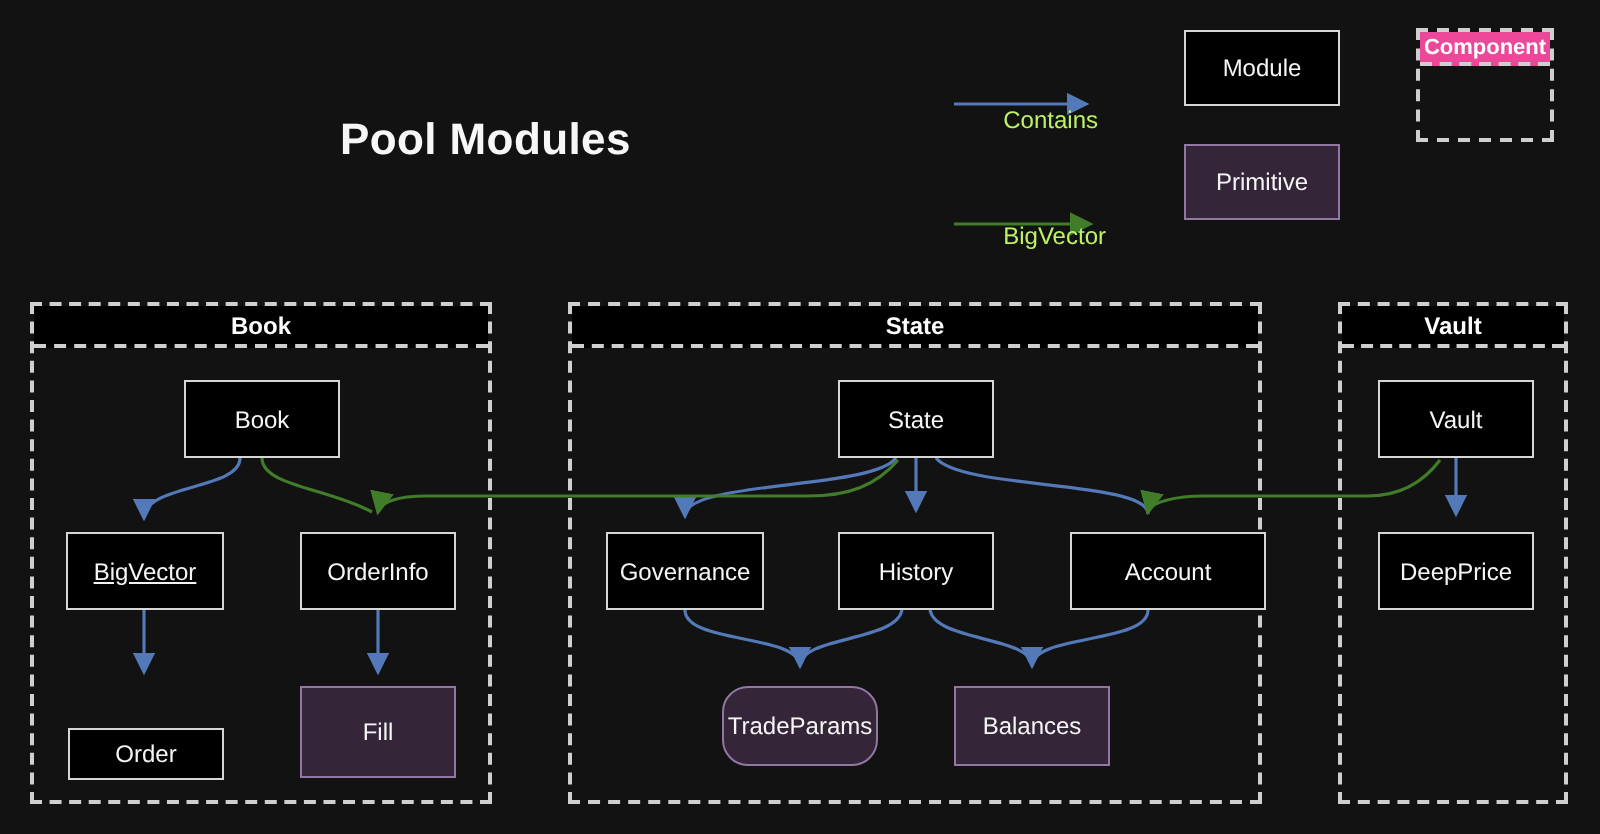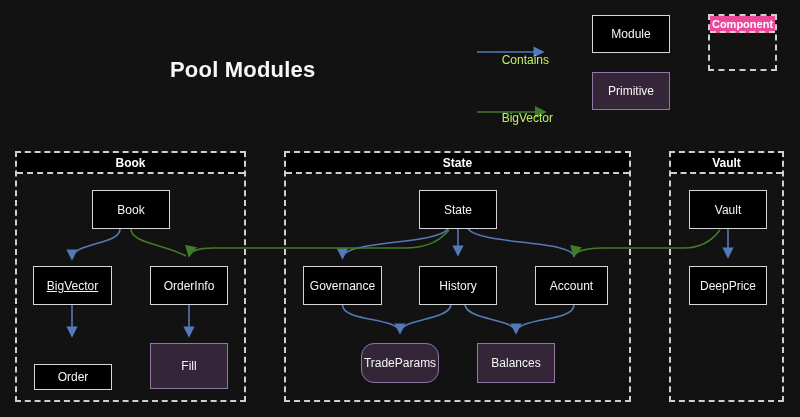--- a/index.html
+++ b/index.html
@@ -115,20 +115,20 @@
 
   <div class="abs node" style="left:92px;top:190px;width:78px;height:39px;">Book</div>
   <div class="abs node" style="left:33px;top:266px;width:79px;height:39px;text-decoration:underline;">BigVector</div>
   <div class="abs node" style="left:150px;top:266px;width:78px;height:39px;">OrderInfo</div>
   <div class="abs node" style="left:34px;top:343px;width:78px;height:26px;margin-top:21px;">Order</div>
   <div class="abs node primitive" style="left:150px;top:343px;width:78px;height:46px;">Fill</div>
 
   <div class="abs node" style="left:419px;top:190px;width:78px;height:39px;">State</div>
   <div class="abs node" style="left:303px;top:266px;width:79px;height:39px;">Governance</div>
   <div class="abs node" style="left:419px;top:266px;width:78px;height:39px;">History</div>
-  <div class="abs node" style="left:535px;top:266px;width:73px;height:39px;">Account</div>
+  <div class="abs node" style="left:535px;top:266px;width:98px;height:39px;">Account</div>
   <div class="abs node primitive" style="left:361px;top:343px;width:78px;height:40px;border-radius:13px;">TradeParams</div>
   <div class="abs node primitive" style="left:477px;top:343px;width:78px;height:40px;">Balances</div>
 
   <div class="abs node" style="left:689px;top:190px;width:78px;height:39px;">Vault</div>
   <div class="abs node" style="left:689px;top:266px;width:78px;height:39px;">DeepPrice</div>
 
 </div>
 
 </body></html>

